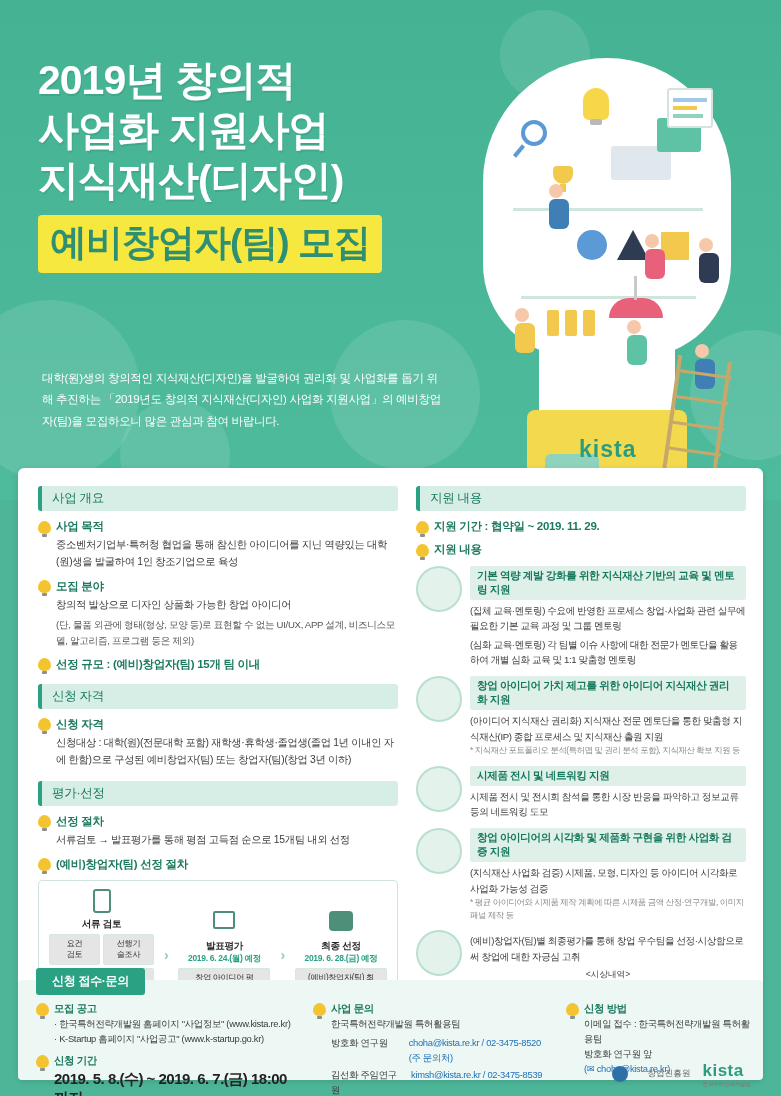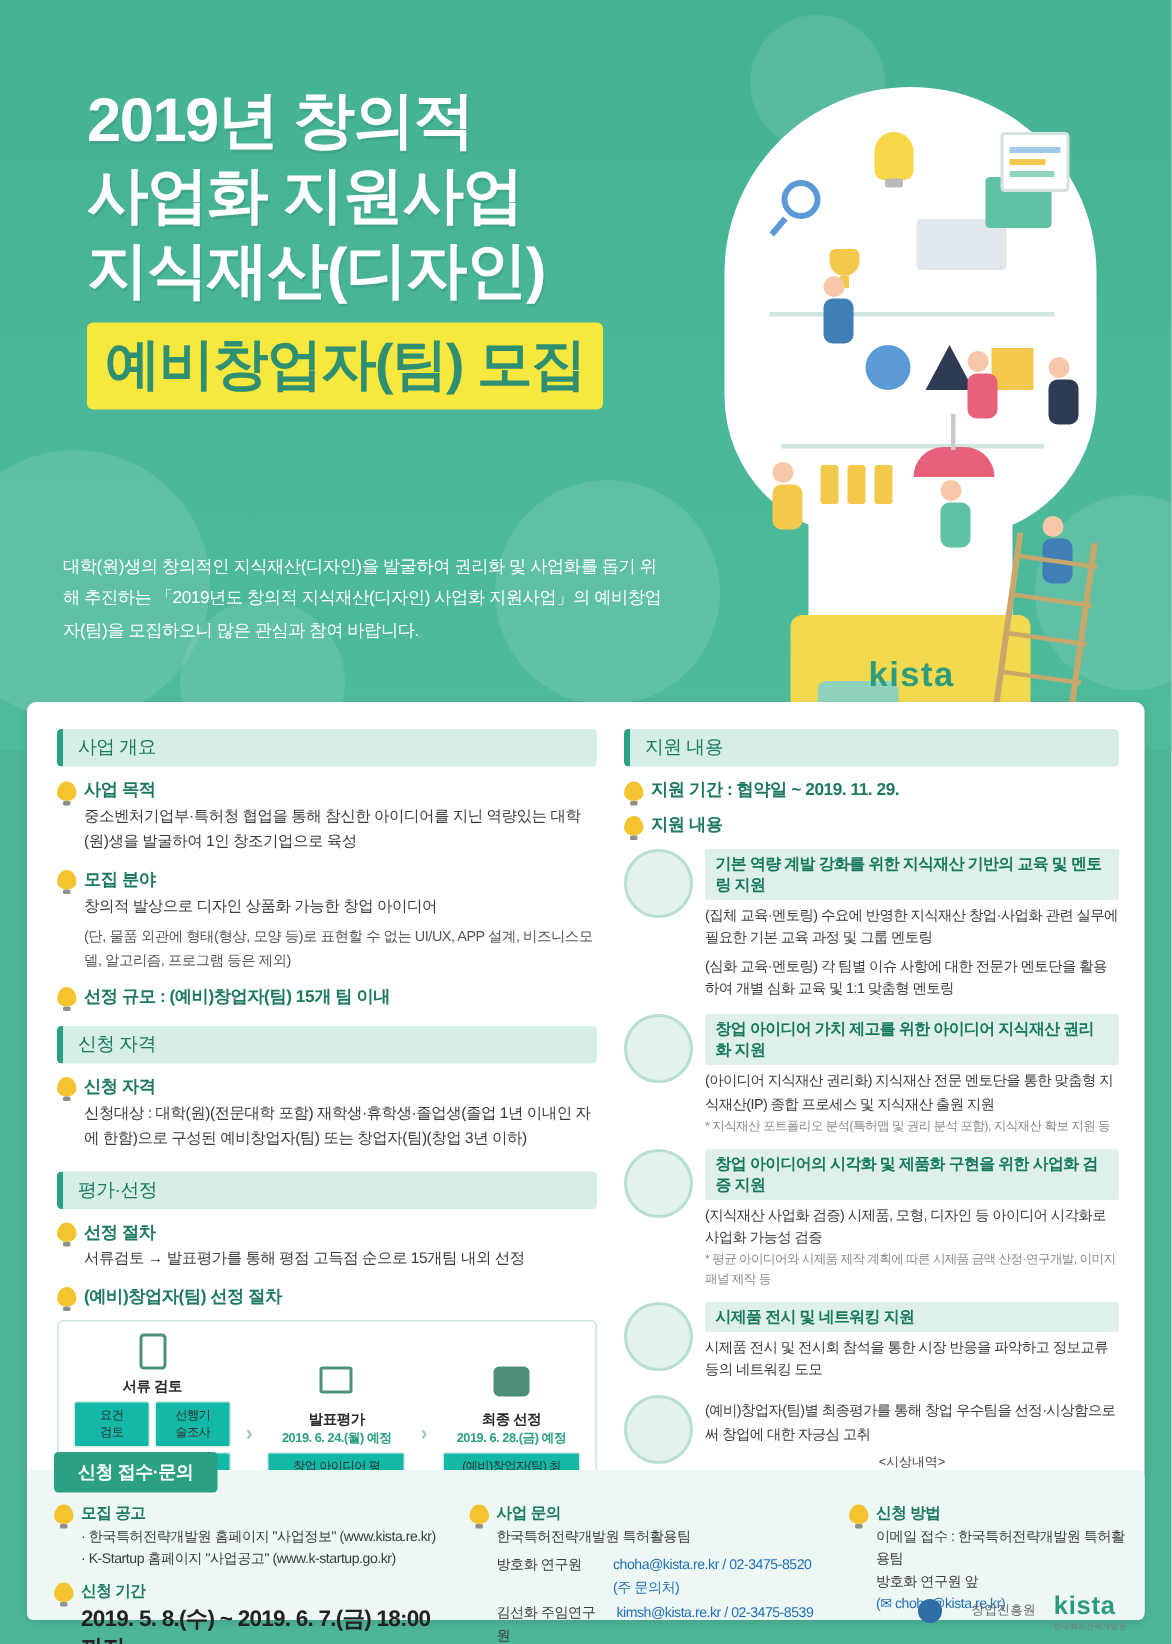--- a/index.html
+++ b/index.html
@@ -11,21 +11,21 @@
     overflow: hidden;
   }
   
   .hero {
     position: absolute; left: 0; top: 0; width: 781px; height: 500px;
     background: linear-gradient(180deg,#44b293 0%, #4fbb9d 100%);
   }
   .hero-bubbles div {
     position: absolute; border-radius: 50%; background: rgba(255,255,255,0.10);
   }
-  .title-block { position: absolute; left: 58px; top: 55px; width: 430px; }
+  .title-block { position: absolute; left: 38px; top: 55px; width: 430px; }
   .title-line {
     font-size: 41px; font-weight: bold; color: #ffffff; line-height: 1.22;
     letter-spacing: -1px; text-shadow: 1px 2px 0 rgba(0,0,0,0.08);
   }
   .title-highlight {
     display: inline-block; margin-top: 10px;
     background: #f6e83e; color: #2f8f72; font-size: 37px; font-weight: bold;
     padding: 3px 12px 5px 12px; border-radius: 4px; letter-spacing: -1px;
   }
   .hero-desc { position: absolute; left: 42px; top: 368px; width: 400px;
@@ -107,21 +107,21 @@
   
   .flow-box {
     border: 1px solid #cfe4db; border-radius: 4px; padding: 8px 10px; margin-top: 8px;
     display: flex; align-items: center; justify-content: space-between; background: #fff;
   }
   .flow-step { width: 105px; text-align: center; }
   .flow-ico { height: 26px; margin-bottom: 3px; position: relative; }
   .flow-label { font-size: 9.6px; font-weight: bold; color: #2b2b2b; letter-spacing: -0.3px; }
   .flow-sub { font-size: 8.5px; color: #2aa183; font-weight: bold; letter-spacing: -0.3px; }
   .flow-cell {
-    background: #14b8a6; border: 1px solid #d5e9e1; border-radius: 2px;
+    background: #e5e5e5; border: 1px solid #d5e9e1; border-radius: 2px;
     font-size: 8.2px; color: #333; padding: 3px 12px; margin-top: 3px; letter-spacing: -0.4px;
     line-height: 1.4;
   }
   .flow-arrow { color: #9bc9bb; font-size: 14px; font-weight: bold; }
 
   
   .award-caption { text-align: center; font-size: 8.6px; color: #444; margin-top: 5px; }
   table.award { width: 100%; border-collapse: collapse; margin-top: 3px; }
   table.award th, table.award td {
     border: 1px solid #cfe0d9; font-size: 8.6px; padding: 3px 2px; text-align: center;
@@ -336,48 +336,48 @@
     </div>
     <div class="bullet-row">
       <span class="bullet-icon"></span>
       <span class="bullet-title">지원 내용</span>
     </div>
 
     <div class="card">
       <div class="card-ico"></div>
       <div class="card-body">
         <div class="card-title">기본 역량 계발 강화를 위한 지식재산 기반의 교육 및 멘토링 지원</div>
-        <div class="card-text">(집체 교육·멘토링) 수요에 반영한 지식재산 창업·사업화 관련 실무에 필요한 기본 교육 과정 및 그룹 멘토링</div>
+        <div class="card-text">(집체 교육·멘토링) 수요에 반영한 프로세스 창업·사업화 관련 실무에 필요한 기본 교육 과정 및 그룹 멘토링</div>
         <div class="card-text">(심화 교육·멘토링) 각 팀별 이슈 사항에 대한 전문가 멘토단을 활용하여 개별 심화 교육 및 1:1 맞춤형 멘토링</div>
       </div>
     </div>
 
     <div class="card">
       <div class="card-ico"></div>
       <div class="card-body">
         <div class="card-title">창업 아이디어 가치 제고를 위한 아이디어 지식재산 권리화 지원</div>
         <div class="card-text">(아이디어 지식재산 권리화) 지식재산 전문 멘토단을 통한 맞춤형 지식재산(IP) 종합 프로세스 및 지식재산 출원 지원</div>
         <div class="card-note">* 지식재산 포트폴리오 분석(특허맵 및 권리 분석 포함), 지식재산 확보 지원 등</div>
       </div>
     </div>
 
     <div class="card">
       <div class="card-ico"></div>
       <div class="card-body">
+        <div class="card-title">시제품 전시 및 네트워킹 지원</div>
+        <div class="card-text">시제품 전시 및 전시회 참석을 통한 시장 반응을 파악하고 정보교류 등의 네트워킹 도모</div>
+      </div>
+    </div>
+
+    <div class="card">
+      <div class="card-ico"></div>
+      <div class="card-body">
         <div class="card-title">창업 아이디어의 시각화 및 제품화 구현을 위한 사업화 검증 지원</div>
         <div class="card-text">(지식재산 사업화 검증) 시제품, 모형, 디자인 등 아이디어 시각화로 사업화 가능성 검증</div>
         <div class="card-note">* 평균 아이디어와 시제품 제작 계획에 따른 시제품 금액 산정·연구개발, 이미지 패널 제작 등</div>
-      </div>
-    </div>
-
-    <div class="card">
-      <div class="card-ico"></div>
-      <div class="card-body">
-        <div class="card-title">시제품 전시 및 네트워킹 지원</div>
-        <div class="card-text">시제품 전시 및 전시회 참석을 통한 시장 반응을 파악하고 정보교류 등의 네트워킹 도모</div>
       </div>
     </div>
 
     <div class="card">
       <div class="card-ico"></div>
       <div class="card-body">
         <div class="card-text">(예비)창업자(팀)별 최종평가를 통해 창업 우수팀을 선정·시상함으로써 창업에 대한 자긍심 고취</div>
 
         <div class="award-caption">&lt;시상내역&gt;</div>
         <table class="award">

